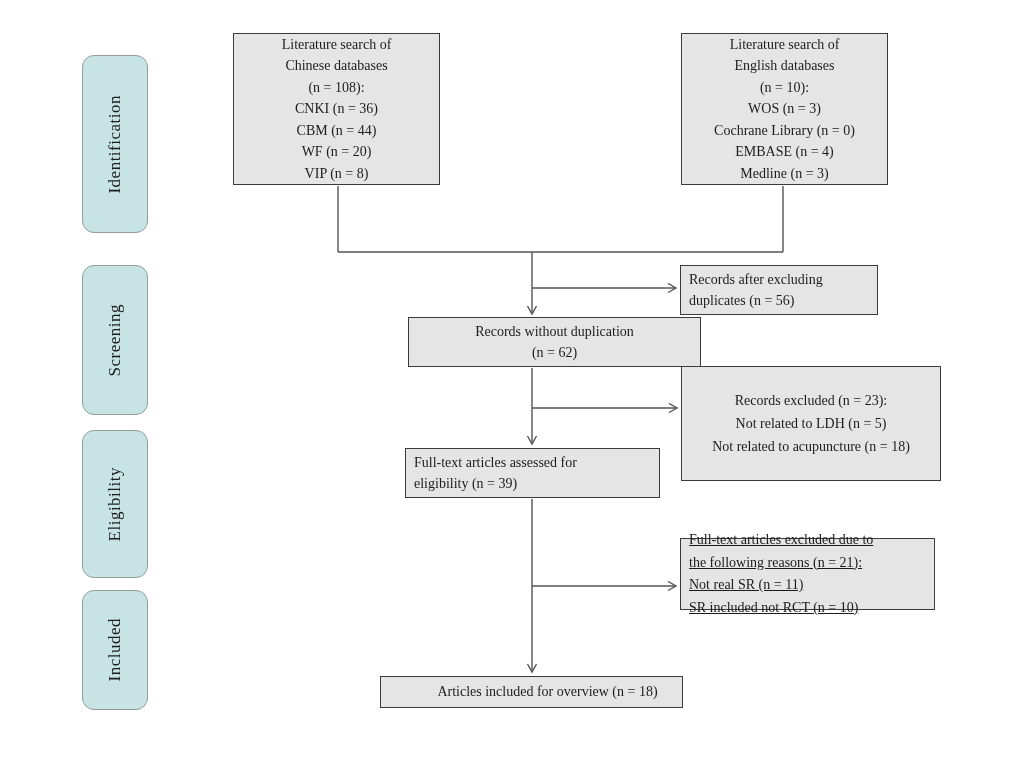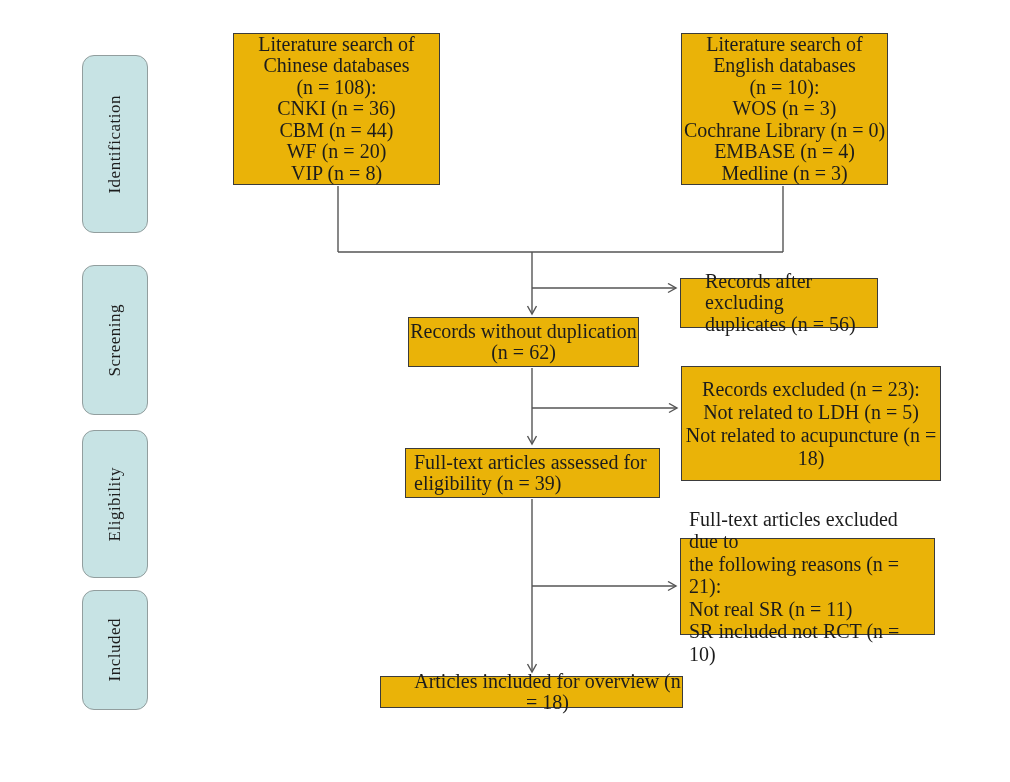--- a/index.html
+++ b/index.html
@@ -43,43 +43,43 @@
     white-space: nowrap;
   }
   #stage-identification { top: 55px;  height: 178px; }
   #stage-screening      { top: 265px; height: 150px; }
   #stage-eligibility    { top: 430px; height: 148px; }
   #stage-included       { top: 590px; height: 120px; }
 
   
   .fbox {
     position: absolute;
-    background: #eab308;
+    background: #e5e5e5;
     border: 1.5px solid var(--box-border, #3b3b3b);
     box-sizing: border-box;
     display: flex;
     align-items: center;
     color: var(--text, #1c1c1c);
-    font-size: 20px;
+    font-size: 14px;
   }
   .btext {
     width: 100%;
     white-space: pre-line;
     line-height: 21.5px;
   }
   .center .btext { text-align: center; }
   .left .btext   { text-align: left; padding-left: 8px; padding-right: 6px; }
 
   #box-chinese   { left: 233px; top: 33px;  width: 207px; height: 152px; }
   #box-english   { left: 681px; top: 33px;  width: 207px; height: 152px; }
-  #box-afterdup  { left: 680px; top: 278px; width: 198px; height: 50px; padding-left: 16px;  }
-  #box-nodup     { left: 408px; top: 317px; width: 231px; height: 50px;  }
+  #box-afterdup  { left: 680px; top: 265px; width: 198px; height: 50px;  }
+  #box-nodup     { left: 408px; top: 317px; width: 293px; height: 50px;  }
   #box-recexcl   { left: 681px; top: 366px; width: 260px; height: 115px;  }
   #box-assessed  { left: 405px; top: 448px; width: 255px; height: 50px;  }
-  #box-ftexcl    { left: 680px; top: 538px; width: 255px; height: 97px;  }
+  #box-ftexcl    { left: 680px; top: 538px; width: 255px; height: 72px; text-decoration: underline;  }
   #box-overview  { left: 380px; top: 676px; width: 303px; height: 32px; padding-left: 32px;  }
 
   #box-recexcl .btext { line-height: 23px; }
   #box-ftexcl  .btext { line-height: 22.5px; }
 </style>
 </head>
 <body>
 
 <div class="canvas">
 

